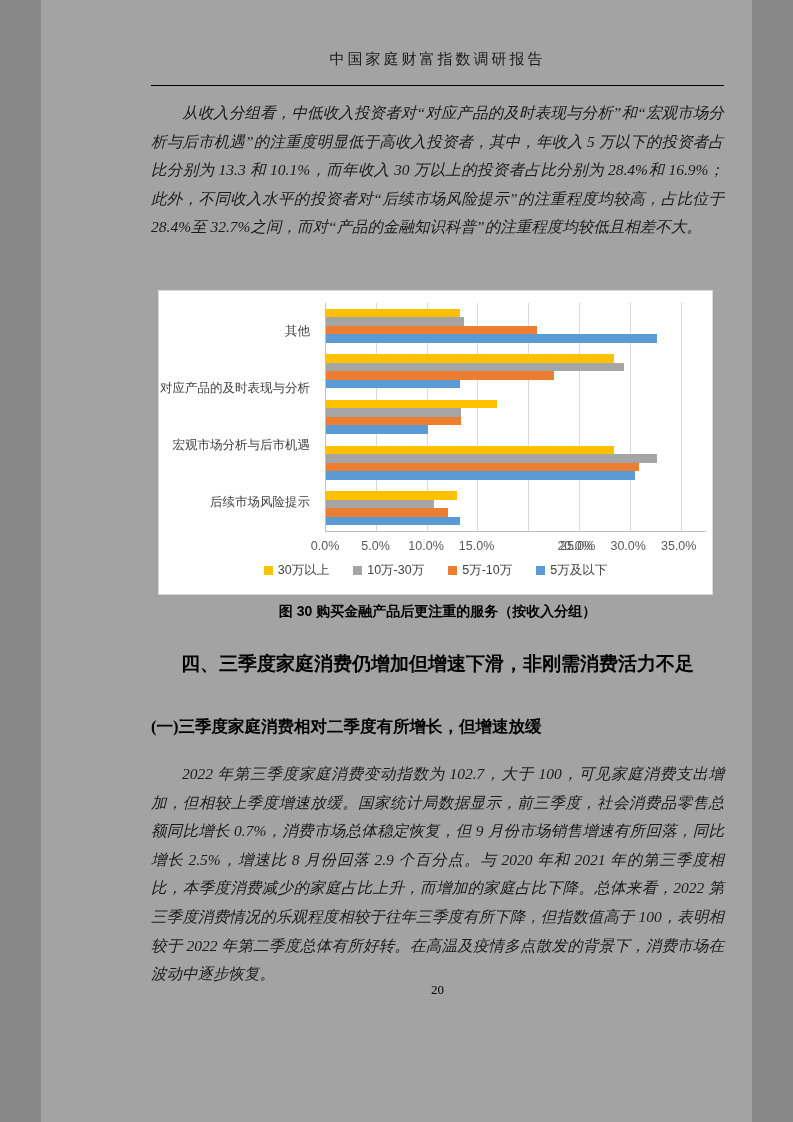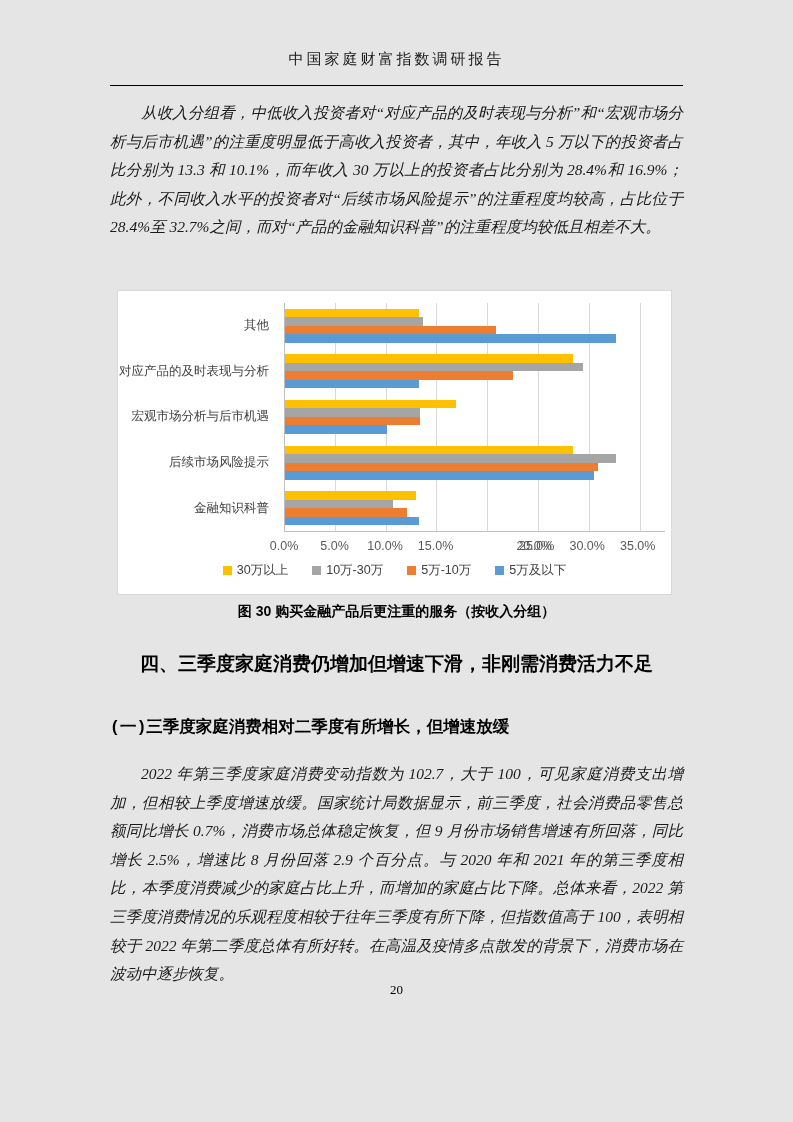--- a/index.html
+++ b/index.html
@@ -1,18 +1,18 @@
 <!DOCTYPE html>
 <html lang="zh"><head>
 <meta charset="utf-8">
 <style>
   html,body { margin:0; padding:0; background:#888; }
   .page {
-    position:relative; width:793px; height:1122px; margin:0 auto;
-    background:#e5e5e5; overflow:hidden;
+    position:relative; width:711px; height:1122px; margin:0 auto;
+    background:#a3a3a3; overflow:hidden;
     font-family:"Liberation Serif","DejaVu Serif",serif; color:#1a1a1a;
   }
   
   .header {
     position:absolute; left:110px; top:50px; width:573px;
     text-align:center; font-size:15px; letter-spacing:3px;
     padding-bottom:16px; border-bottom:1.5px solid #000;
   }
   
   .para {
@@ -45,21 +45,21 @@
   .caption {
     position:absolute; left:110px; width:573px; top:603px; text-align:center;
     font-family:"Liberation Sans","DejaVu Sans",sans-serif; font-weight:bold; font-size:14px; color:#000;
   }
   .h1 {
     position:absolute; left:80px; width:633px; top:651px; text-align:center;
     font-family:"Liberation Sans","DejaVu Sans",sans-serif; font-weight:bold; font-size:19px; color:#000;
   }
   .h2 {
     position:absolute; left:110px; width:573px; top:716px; text-align:left;
-    font-family:Liberation Mono, monospace; font-weight:bold; font-size:16.5px; color:#000;
+    font-family:Liberation Serif, serif; font-weight:bold; font-size:16.5px; color:#000;
   }
   .page-num {
     position:absolute; left:0; width:793px; top:982px; text-align:center;
     font-size:13px; color:#000;
   }
 </style>
 </head>
 <body>
 
 <div class="page">
@@ -67,21 +67,20 @@
   <div class="header">中国家庭财富指数调研报告</div>
 
   <div class="para para1">从收入分组看，中低收入投资者对“对应产品的及时表现与分析”和“宏观市场分析与后市机遇”的注重度明显低于高收入投资者，其中，年收入 5 万以下的投资者占比分别为 13.3 和 10.1%，而年收入 30 万以上的投资者占比分别为 28.4%和 16.9%；此外，不同收入水平的投资者对“后续市场风险提示”的注重程度均较高，占比位于 28.4%至 32.7%之间，而对“产品的金融知识科普”的注重程度均较低且相差不大。</div>
 
   <div class="figure">
     <div class="cat-col">
         <div class="cat">其他</div>
         <div class="cat">对应产品的及时表现与分析</div>
         <div class="cat">宏观市场分析与后市机遇</div>
         <div class="cat">后续市场风险提示</div>
-        <div class="cat">金融知识科普</div>
       </div>
     <div class="plot">
       <div id="grid-layer">
           <div class="gridline" style="left: 0%;"></div>
           <div class="gridline" style="left: 13.3333%;"></div>
           <div class="gridline" style="left: 26.6667%;"></div>
           <div class="gridline" style="left: 40%;"></div>
           <div class="gridline" style="left: 53.3333%;"></div>
           <div class="gridline" style="left: 66.6667%;"></div>
           <div class="gridline" style="left: 80%;"></div>

